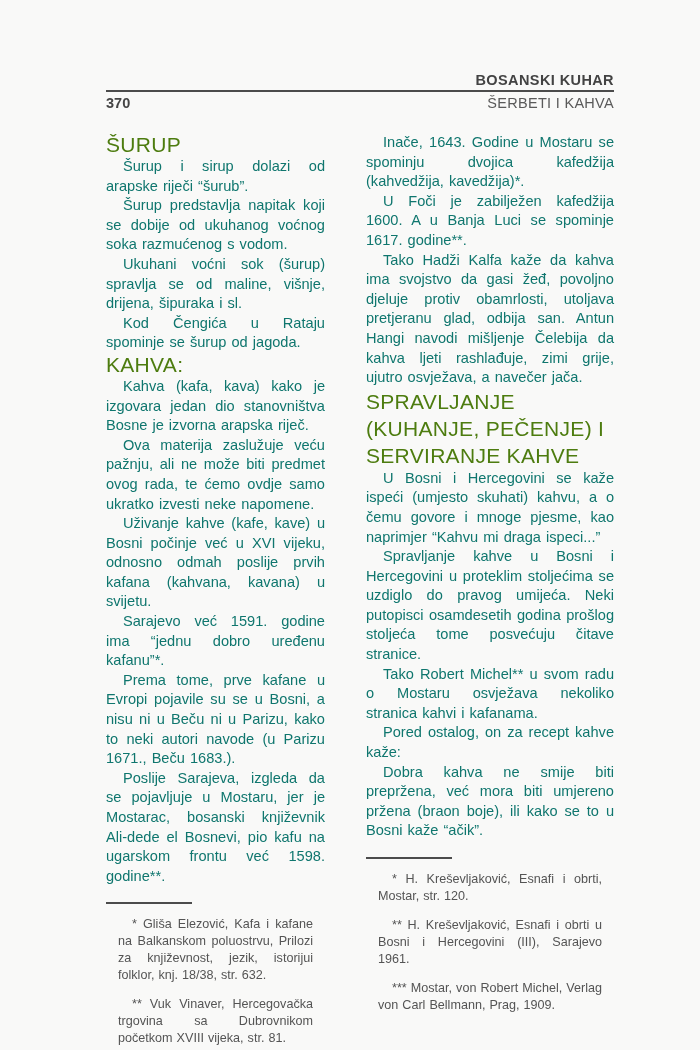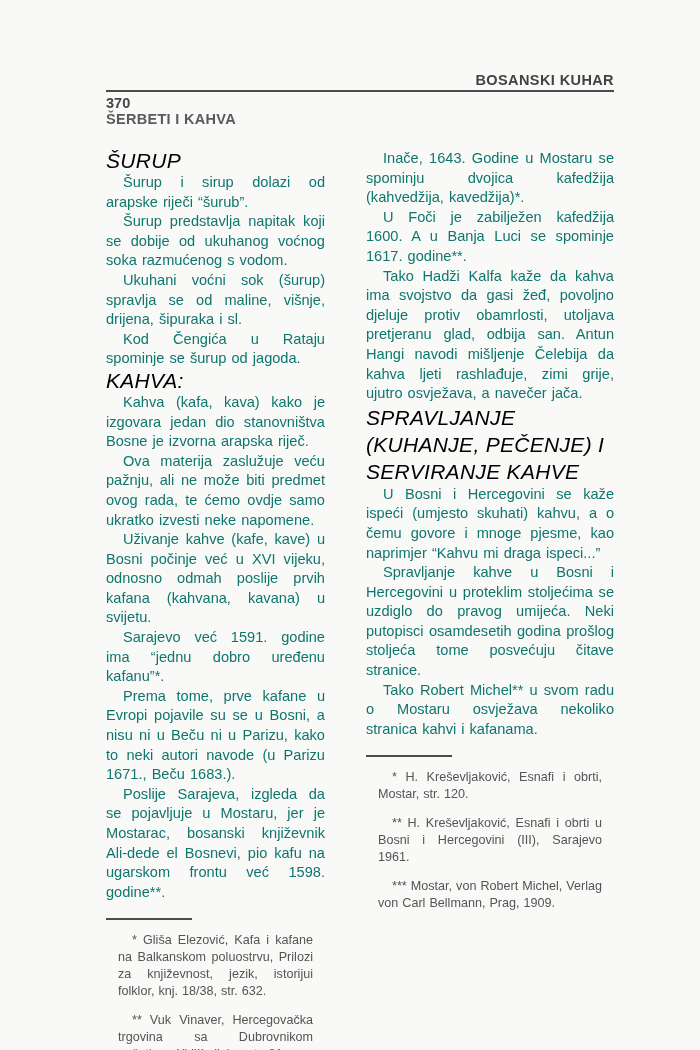--- a/index.html
+++ b/index.html
@@ -28,24 +28,23 @@
   .hdr-rule {
     border: 0;
     border-top: 2px solid #4c4c4c;
     margin: 0 0 3px 0;
   }
   .hdr-row {
     display: flex;
     justify-content: space-between;
     font-size: 14.5px;
     color: #5a5a5a;
-    flex-direction: column;
   }
   .hdr-page-num { font-weight: bold; color: #454545; }
-  .hdr-chapter { letter-spacing: 0.3px; font-weight: bold; }
+  .hdr-chapter { letter-spacing: 0.3px; }
   
   .columns {
     display: flex;
     justify-content: space-between;
     margin-top: 22px;
   }
   .col { position: relative; }
   .col-left  { width: 219px; }
   .col-right { width: 248px; }
   .col p.body {
@@ -54,23 +53,22 @@
     line-height: 19.6px;
     text-align: justify;
     text-indent: 17px;
     color: #0f766e;
     word-spacing: 1px;
   }
   h2.sec {
     margin: 0;
     font-size: 21px;
     font-weight: normal;
-    color: #000000;
+    color: #4d7c0f;
     letter-spacing: 0.3px;
-    font-style: italic;
   }
   .h-surup { margin-bottom: 28px; }
   .h-kahva { margin-top: 16px; margin-bottom: 16px; }
   .h-sprav {
     margin-top: 26px; margin-bottom: 20px;
     font-size: 19.5px;
     line-height: 27px;
   }
   
   .footnotes { margin-top: 16px; }
@@ -131,20 +129,22 @@
     <div class="col col-right">
       <p class="body">Inače, 1643. Godine u Mostaru se spominju dvojica kafedžija (kahvedžija, kavedžija)*.</p>
       <p class="body">U Foči je zabilježen kafedžija 1600. A u Banja Luci se spominje 1617. godine**.</p>
       <p class="body">Tako Hadži Kalfa kaže da kahva ima svojstvo da gasi žeđ, povoljno djeluje protiv obamrlosti, utoljava pretjeranu glad, odbija san. Antun Hangi navodi mišljenje Čelebija da kahva ljeti rashlađuje, zimi grije, ujutro osvježava, a navečer jača.</p>
 
       <h2 class="sec h-sprav">SPRAVLJANJE (KUHANJE, PEČENJE) I SERVIRANJE KAHVE</h2>
 
       <p class="body">U Bosni i Hercegovini se kaže ispeći (umjesto skuhati) kahvu, a o čemu govore i mnoge pjesme, kao naprimjer “Kahvu mi draga ispeci...”</p>
       <p class="body">Spravljanje kahve u Bosni i Hercegovini u proteklim stoljećima se uzdiglo do pravog umijeća. Neki putopisci osamdesetih godina prošlog stoljeća tome posvećuju čitave stranice.</p>
       <p class="body">Tako Robert Michel** u svom radu o Mostaru osvježava nekoliko stranica kahvi i kafanama.</p>
+      <p class="body">Pored ostalog, on za recept kahve kaže:</p>
+      <p class="body">Dobra kahva ne smije biti prepržena, već mora biti umjereno pržena (braon boje), ili kako se to u Bosni kaže “ačik”.</p>
 
       <div class="footnotes">
         <hr class="fn-rule">
         <p class="fn">* H. Kreševljaković, Esnafi i obrti, Mostar, str. 120.</p>
         <p class="fn">** H. Kreševljaković, Esnafi i obrti u Bosni i Hercegovini (III), Sarajevo 1961.</p>
         <p class="fn">*** Mostar, von Robert Michel, Verlag von Carl Bellmann, Prag, 1909.</p>
       </div>
     </div>
 
   </div>

